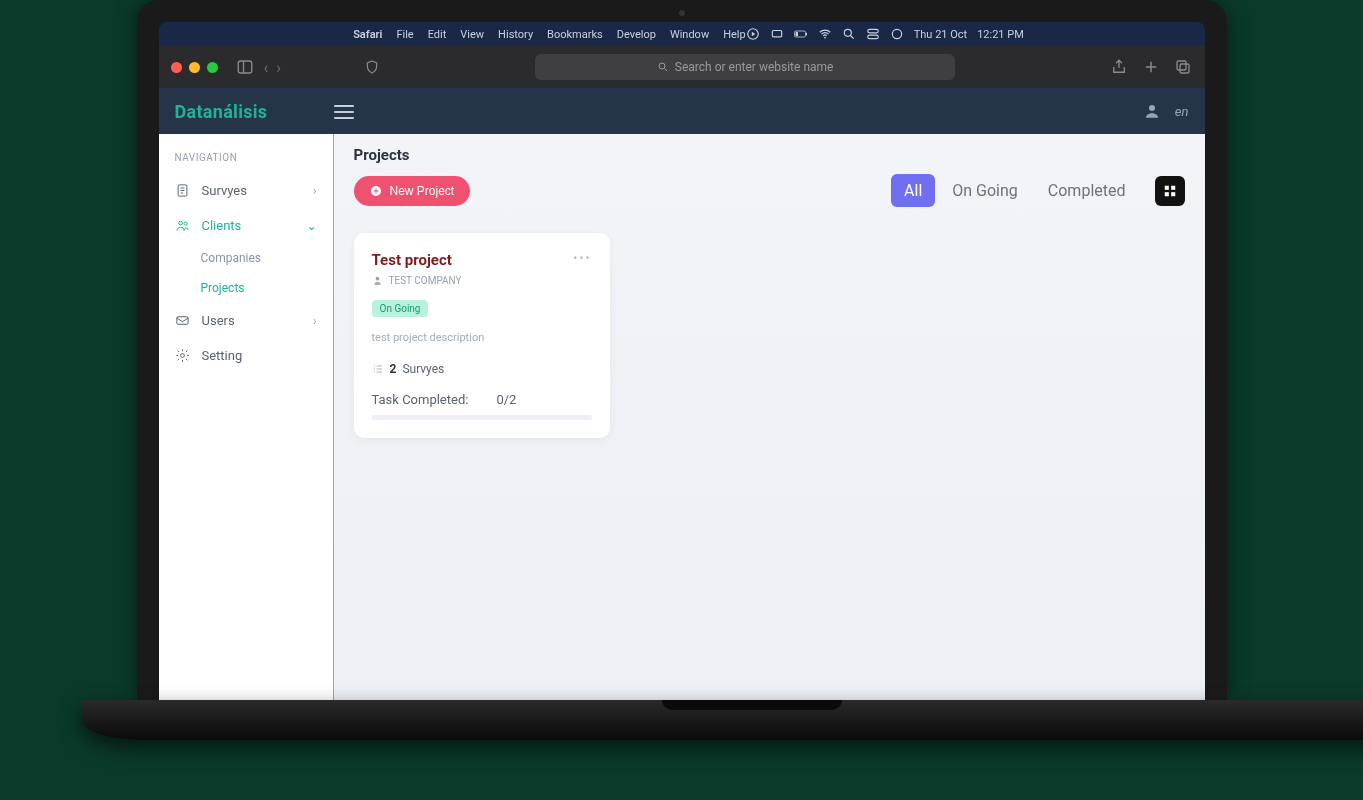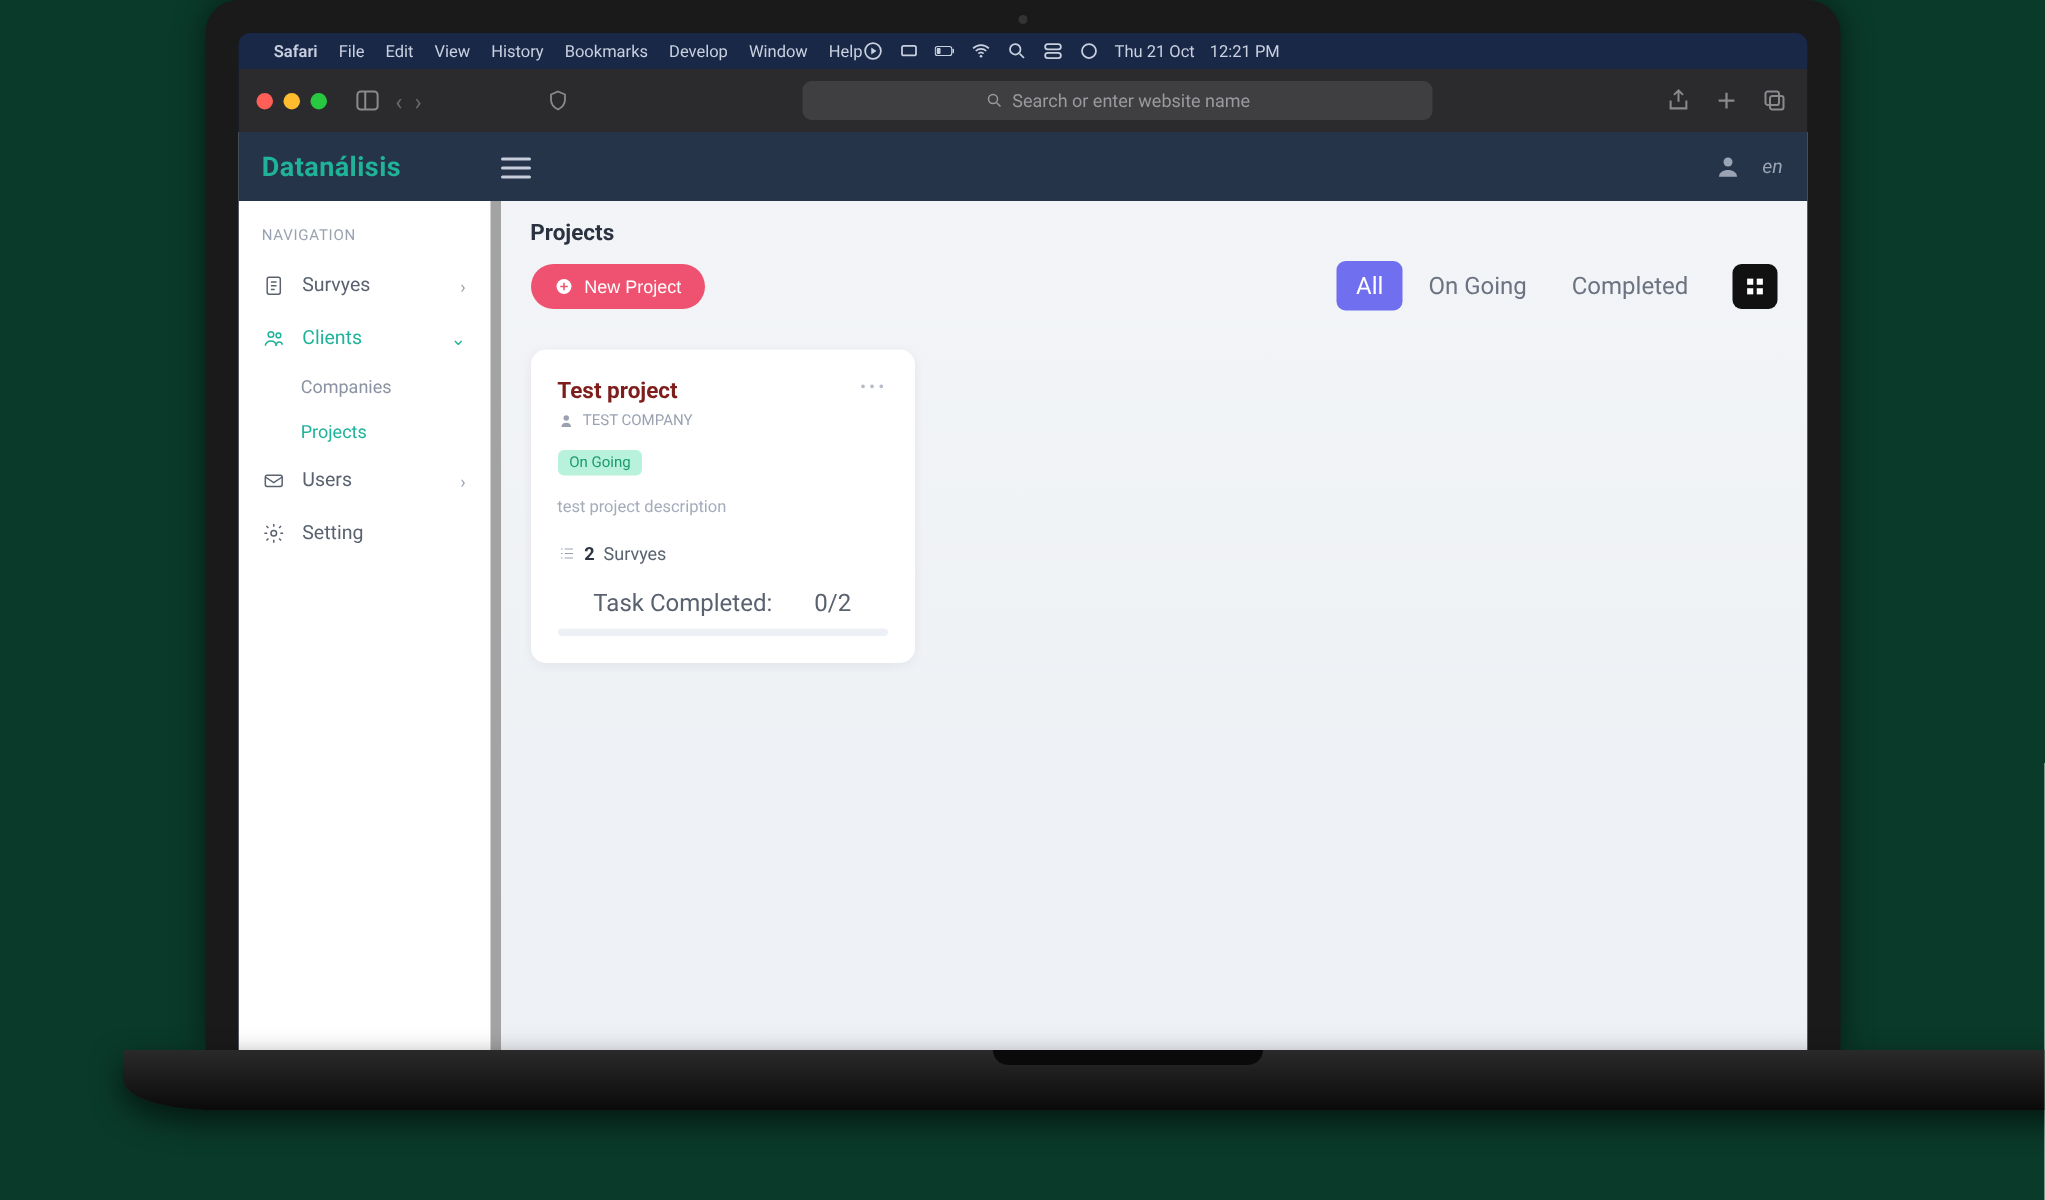--- a/index.html
+++ b/index.html
@@ -70,21 +70,21 @@
   }
   
   .mac-menubar {
     height: 22px;
     background: #1a2847;
     color: #c9d0e0;
     display: flex;
     align-items: center;
     font-size: 11px;
     padding: 12px 10px;
-    justify-content: flex-start;
+    justify-content: center;
   }
   .mac-left, .mac-right { display: flex; align-items: center; gap: 14px; }
   .mac-right { gap: 10px; }
   .apple-icon { font-size: 13px; }
   .mac-menubar span { white-space: nowrap; }
   .mac-menubar .bold { font-weight: 600; }
   .mac-right svg, .mac-right .status-icon { width: 14px; height: 14px; fill: #c9d0e0; }
   
   .safari-toolbar {
     height: 42px;
@@ -144,21 +144,21 @@
   .hamburger-icon { width: 20px; height: 20px; cursor: pointer; }
   .hamburger-icon div { height: 2px; background: #c7cedb; margin: 4px 0; border-radius: 1px; }
   .header-right { margin-left: auto; display: flex; align-items: center; gap: 14px; }
   .user-icon { width: 18px; height: 18px; fill: #9ba4b5; }
   .lang { font-style: italic; font-size: 13px; color: #9ba4b5; }
   .app-body { flex: 1; display: flex; overflow: hidden; }
   
   .sidebar {
     width: 175px;
     background: #fff;
-    border-right: 7px solid #a3a3a3;
+    border-right: 1px solid #a3a3a3;
     padding-top: 12px;
     font-size: 13px;
   }
   .nav-header {
     font-size: 10px;
     letter-spacing: 0.5px;
     color: #9aa2b1;
     padding: 6px 16px 10px;
   }
   .nav-item {
@@ -262,22 +262,22 @@
     align-items: center;
     gap: 6px;
     font-size: 12px;
     color: #5a6270;
     margin-top: 18px;
   }
   .survey-row svg { width: 12px; height: 12px; fill: none; stroke: #9aa2b1; stroke-width: 1.6; }
   .survey-row b { color: #2b3240; }
   .task-row {
     display: flex;
-    justify-content: center;
-    font-size: 16px;
+    justify-content: flex-start;
+    font-size: 13px;
     color: #5a6270;
     margin-top: 16px;
     gap: 28px;
   }
   .progress {
     height: 5px;
     background: #edf0f4;
     border-radius: 3px;
     margin-top: 8px;
     overflow: hidden;

